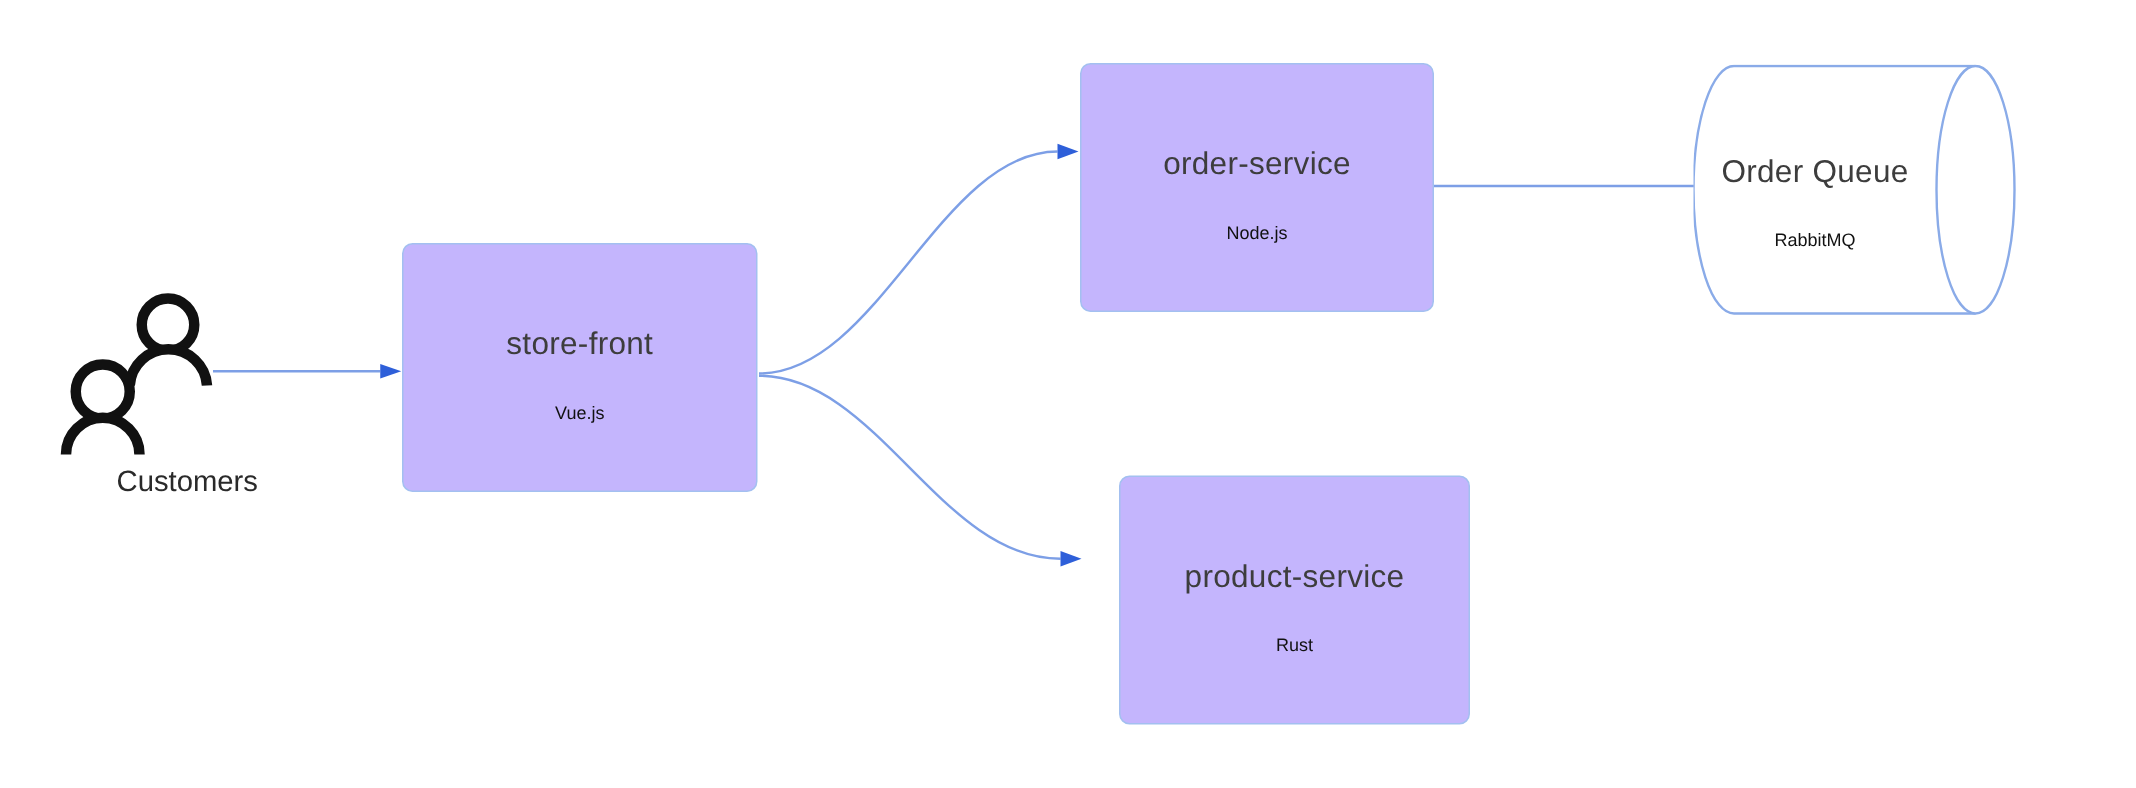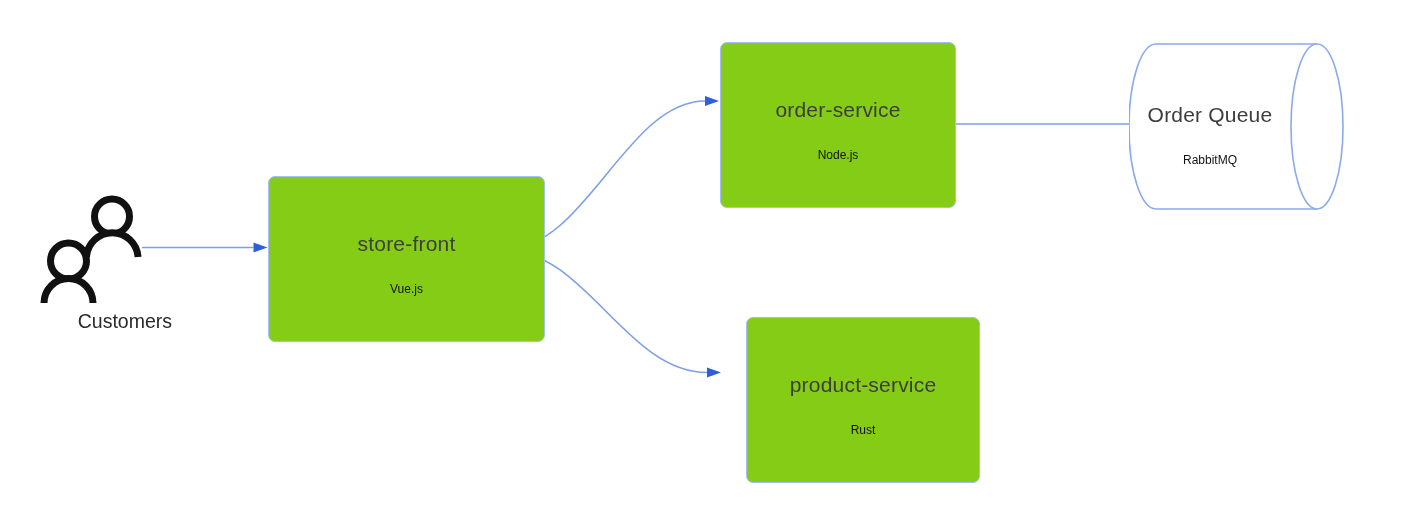--- a/index.html
+++ b/index.html
@@ -29,21 +29,21 @@
     fill: var(--arrowhead, #2e5fd9);
     stroke: none;
   }
   .people {
     fill: #ffffff;
     stroke: var(--icon, #111111);
     stroke-width: 7;
   }
   .node {
     position: absolute;
-    background: #84cc16;
+    background: #c4b5fd;
     border: 1.5px solid var(--node-border, #a3c0f0);
     border-radius: 7px;
     box-sizing: border-box;
   }
   .node .title, .queue .title {
     position: absolute;
     left: 0; right: 0;
     top: 53px;
     text-align: center;
     font-size: 21px;
@@ -53,21 +53,21 @@
   }
   .node .subtitle, .queue .subtitle {
     position: absolute;
     left: 0; right: 0;
     top: 104px;
     text-align: center;
     font-size: 12px;
     line-height: 16px;
     color: var(--subtitle-text, #111111);
   }
-  .node-storefront { left: 268px; top: 176px; width: 277px; height: 166px; }
+  .node-storefront { left: 268px; top: 162px; width: 237px; height: 166px; }
   .node-order     { left: 720px; top: 42px;  width: 236px; height: 166px; }
   .node-product   { left: 722px; top: 317px; width: 234px; height: 166px; margin-left: 24px; }
   .queue {
     position: absolute;
     left: 1129px; top: 43px;
     width: 215px; height: 154px;
   }
   .queue svg {
     position: absolute;
     left: 0; top: 0;

